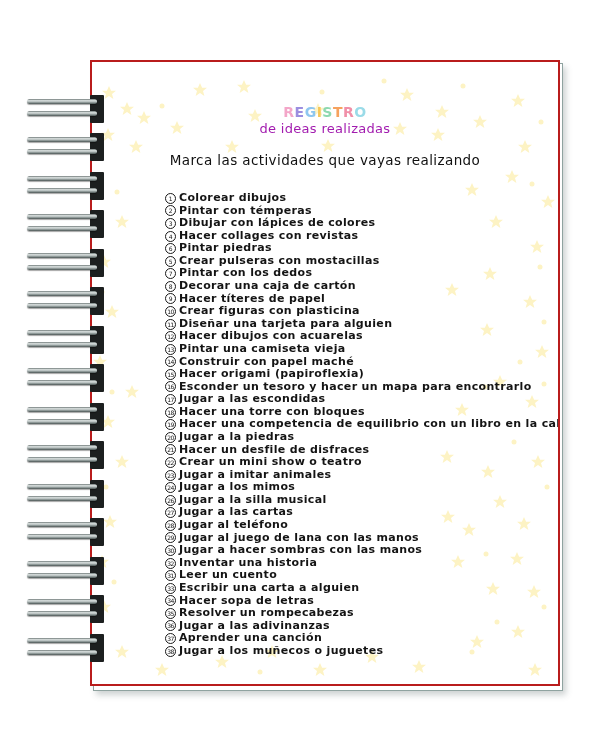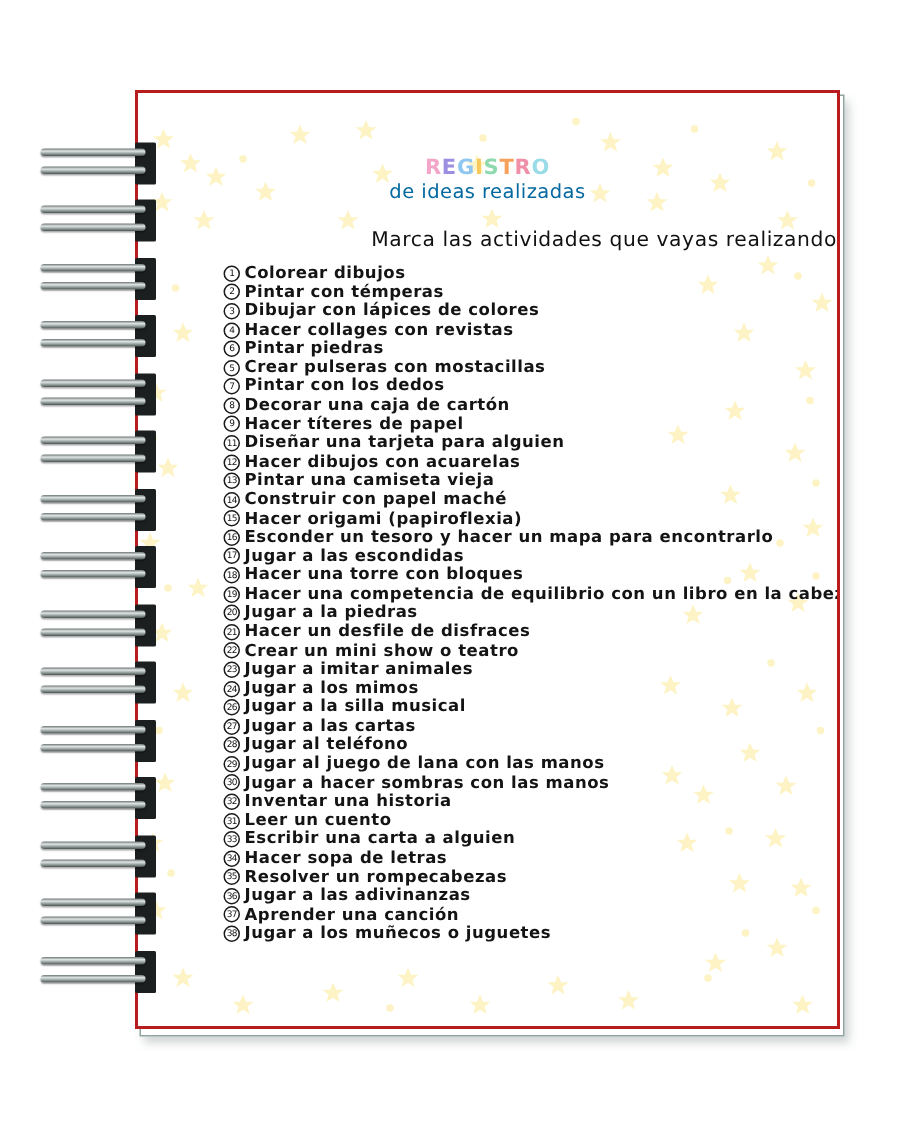--- a/index.html
+++ b/index.html
@@ -58,40 +58,40 @@
     .title {
       font-family: "DejaVu Sans", sans-serif;
       font-weight: bold;
       font-size: 14px;
       letter-spacing: 0.5px;
       line-height: 16px;
     }
     .title span { display: inline-block; }
     .subtitle {
       font-size: 13px;
-      color: #0369a1;
+      color: #a21caf;
       line-height: 16px;
       margin-top: 1px;
       letter-spacing: 0.3px;
     }
     .instruction {
       position: absolute;
       left: 0;
       width: 100%;
       top: 90px;
-      text-align: right;
+      text-align: center;
       font-size: 13.5px;
       color: #111;
       letter-spacing: 0.4px;
     }
     .list {
       position: absolute;
       left: 57px;
       top: 114px;
-      margin: 0;
+      margin: 16px;
       padding: 0;
       list-style: none;
     }
     .list li {
       height: 12.58px;
       line-height: 12.58px;
       font-size: 11px;
       font-weight: bold;
       color: #141414;
       white-space: nowrap;
@@ -291,20 +291,24 @@
         </li>
         <li>
           <span class="num">8</span>
           <span>Decorar una caja de cartón</span>
         </li>
         <li>
           <span class="num">9</span>
           <span>Hacer títeres de papel</span>
         </li>
         <li>
+          <span class="num">10</span>
+          <span>Crear figuras con plasticina</span>
+        </li>
+        <li>
           <span class="num">11</span>
           <span>Diseñar una tarjeta para alguien</span>
         </li>
         <li>
           <span class="num">12</span>
           <span>Hacer dibujos con acuarelas</span>
         </li>
         <li>
           <span class="num">13</span>
           <span>Pintar una camiseta vieja</span>

